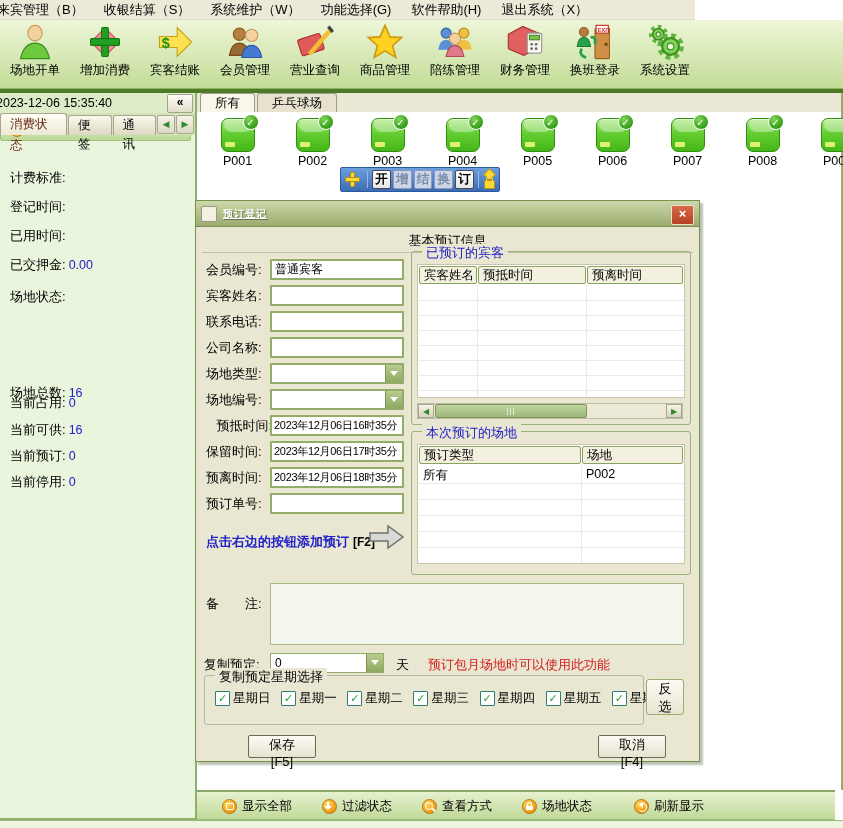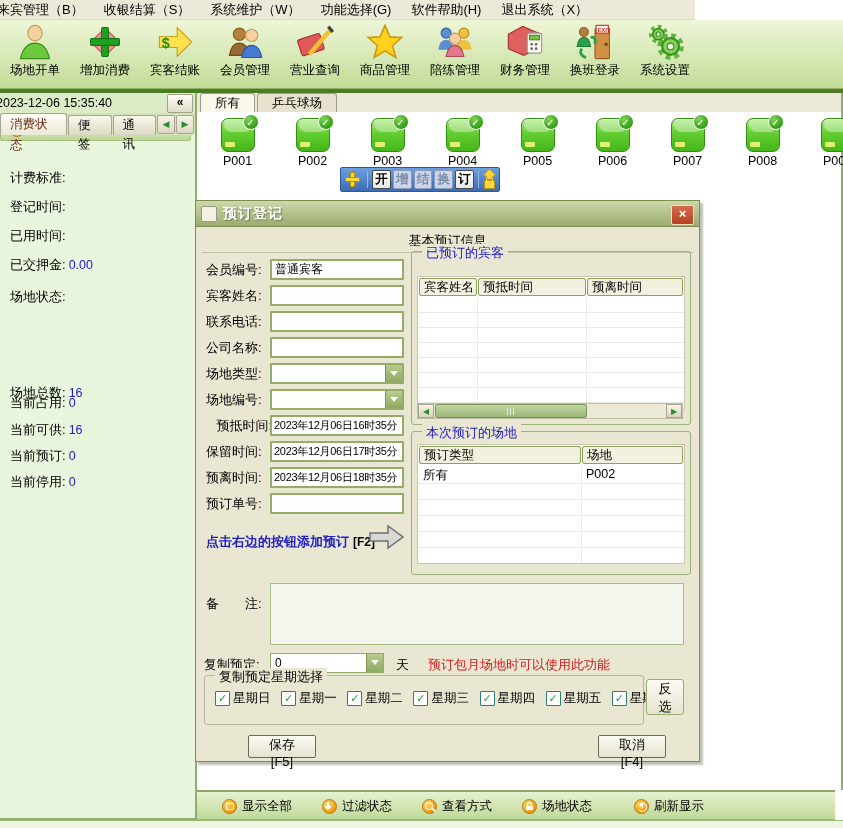--- a/index.html
+++ b/index.html
@@ -80,21 +80,21 @@
   .mt-lock{width:9px;height:7px;background:#ffd83a;border:1px solid #b89010;border-radius:1px;position:relative;}
   .mt-lock::before{content:"";position:absolute;left:1px;top:-4px;width:5px;height:4px;border:1px solid #ffd83a;
     border-bottom:none;border-radius:3px 3px 0 0;}
 
   
   .dialog{left:195px;top:200px;width:505px;height:562px;background:#e9e6d1;border:1px solid #77904c;
     box-shadow:3px 3px 2px rgba(60,80,40,.35);z-index:20;box-sizing:border-box;}
   .dlg-title{left:0;top:0;width:503px;height:26px;background:linear-gradient(180deg,#cdd8ab,#9aab6e);
     border-bottom:1px solid #7c8f50;display:flex;align-items:center;box-sizing:border-box;}
   .dlg-ico{width:14px;height:14px;background:#f4f1e2;border:1px solid #9a9a82;border-radius:2px;margin:0 6px 0 5px;flex:none;}
-  .dlg-title b{color:#fff;font-size:14px;text-shadow:1px 1px 1px rgba(90,100,60,.8);letter-spacing:1px;}
+  .dlg-title b{color:#fff;font-size:10px;text-shadow:1px 1px 1px rgba(90,100,60,.8);letter-spacing:1px;text-decoration:underline;}
   .dlg-close{position:absolute;right:5px;top:4px;width:21px;height:18px;background:linear-gradient(180deg,#d96a48,#b34224);
     border:1px solid #f0e0c0;border-radius:2px;color:#fff;font-weight:bold;font-size:13px;text-align:center;line-height:16px;cursor:pointer;}
   .dlg-header{left:6px;top:31px;width:491px;height:20px;text-align:center;font-size:13px;border-bottom:1px solid #c2bfa6;}
   .fld-label{position:absolute;left:10px;width:66px;font-size:13px;line-height:21px;white-space:nowrap;}
   .fld-input{position:absolute;left:74px;width:134px;height:21px;background:#fff;border:2px solid #93ad68;border-radius:1px;
     box-sizing:border-box;font-size:12px;line-height:17px;padding-left:3px;overflow:hidden;white-space:nowrap;cursor:text;}
   .fld-input.time{font-size:11px;letter-spacing:-.3px;padding-left:2px;}
   .dd-btn{position:absolute;right:0px;top:0px;width:16px;height:17px;background:linear-gradient(180deg,#b6cc8e,#8fa961);
     border-left:1px solid #7e9455;cursor:pointer;}
   .dd-btn::after{content:"";position:absolute;left:4px;top:6px;border:4px solid transparent;border-top:5px solid #fff;}
@@ -439,21 +439,21 @@
 
     <div class="add-hint"><span>点击右边的按钮添加预订</span><span class="add-hotkey">[F2]</span></div>
     <div class="add-arrow">
       <svg width="38" height="28" viewBox="0 0 38 28">
           <polygon points="2,10 20,10 20,3 35,14 20,25 20,18 2,18" fill="#d8d8d4" stroke="#707070" stroke-width="1.5"></polygon>
         </svg>
     </div>
 
     <div class="group" style="left:215px;top:50px;width:278px;height:172px;">
       <span class="legend">已预订的宾客</span>
-      <div class="tbl" style="width:266px;height:132px;margin-top:12px;">
+      <div class="tbl" style="width:266px;height:132px;">
         <span class="th" style="left:1px;width:58px;">宾客姓名</span>
         <span class="th" style="left:60px;width:108px;">预抵时间</span>
         <span class="th" style="left:169px;width:96px;">预离时间</span>
         <span class="vline" style="left:59px;"></span>
           <span class="vline" style="left:168px;"></span>
         <span class="tline" style="top:35px;"></span>
           <span class="tline" style="top:50px;"></span>
           <span class="tline" style="top:65px;"></span>
         <span class="tline" style="top:80px;"></span>
           <span class="tline" style="top:95px;"></span>

